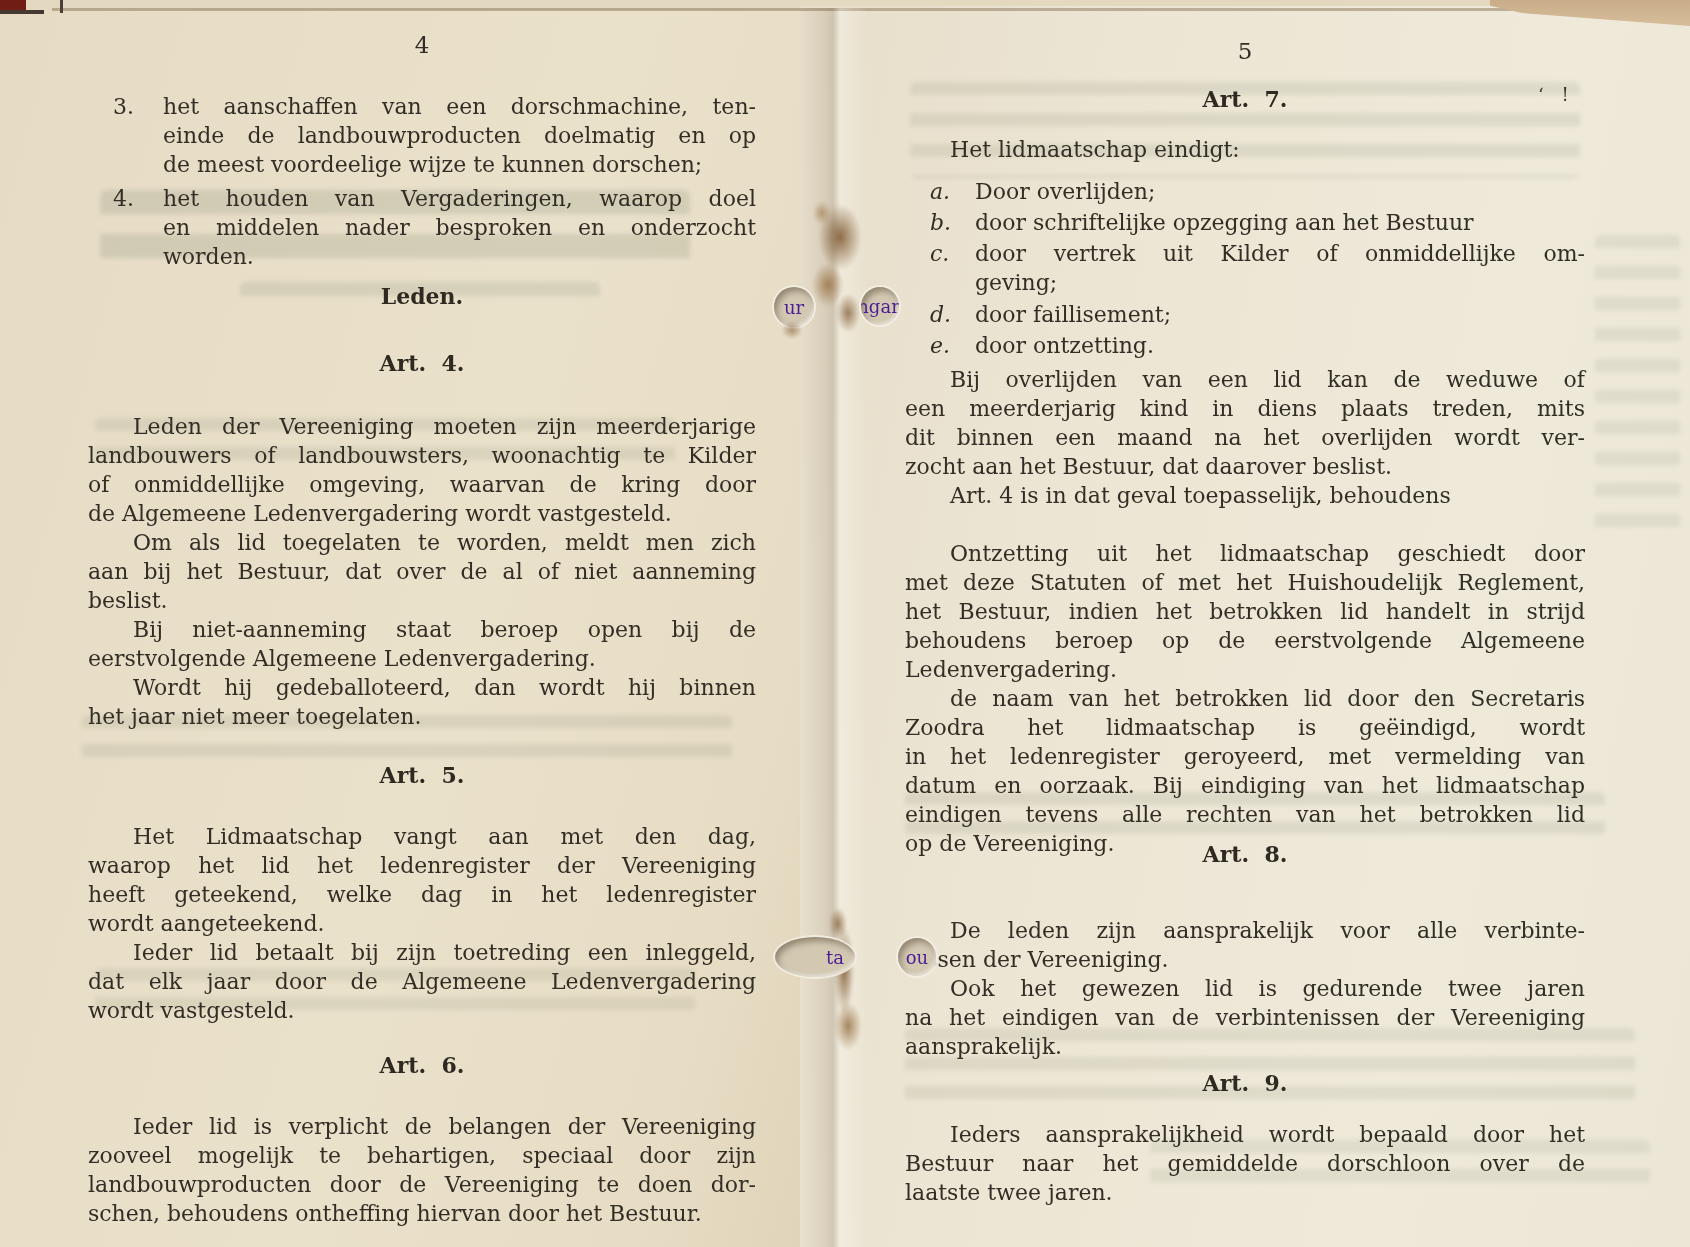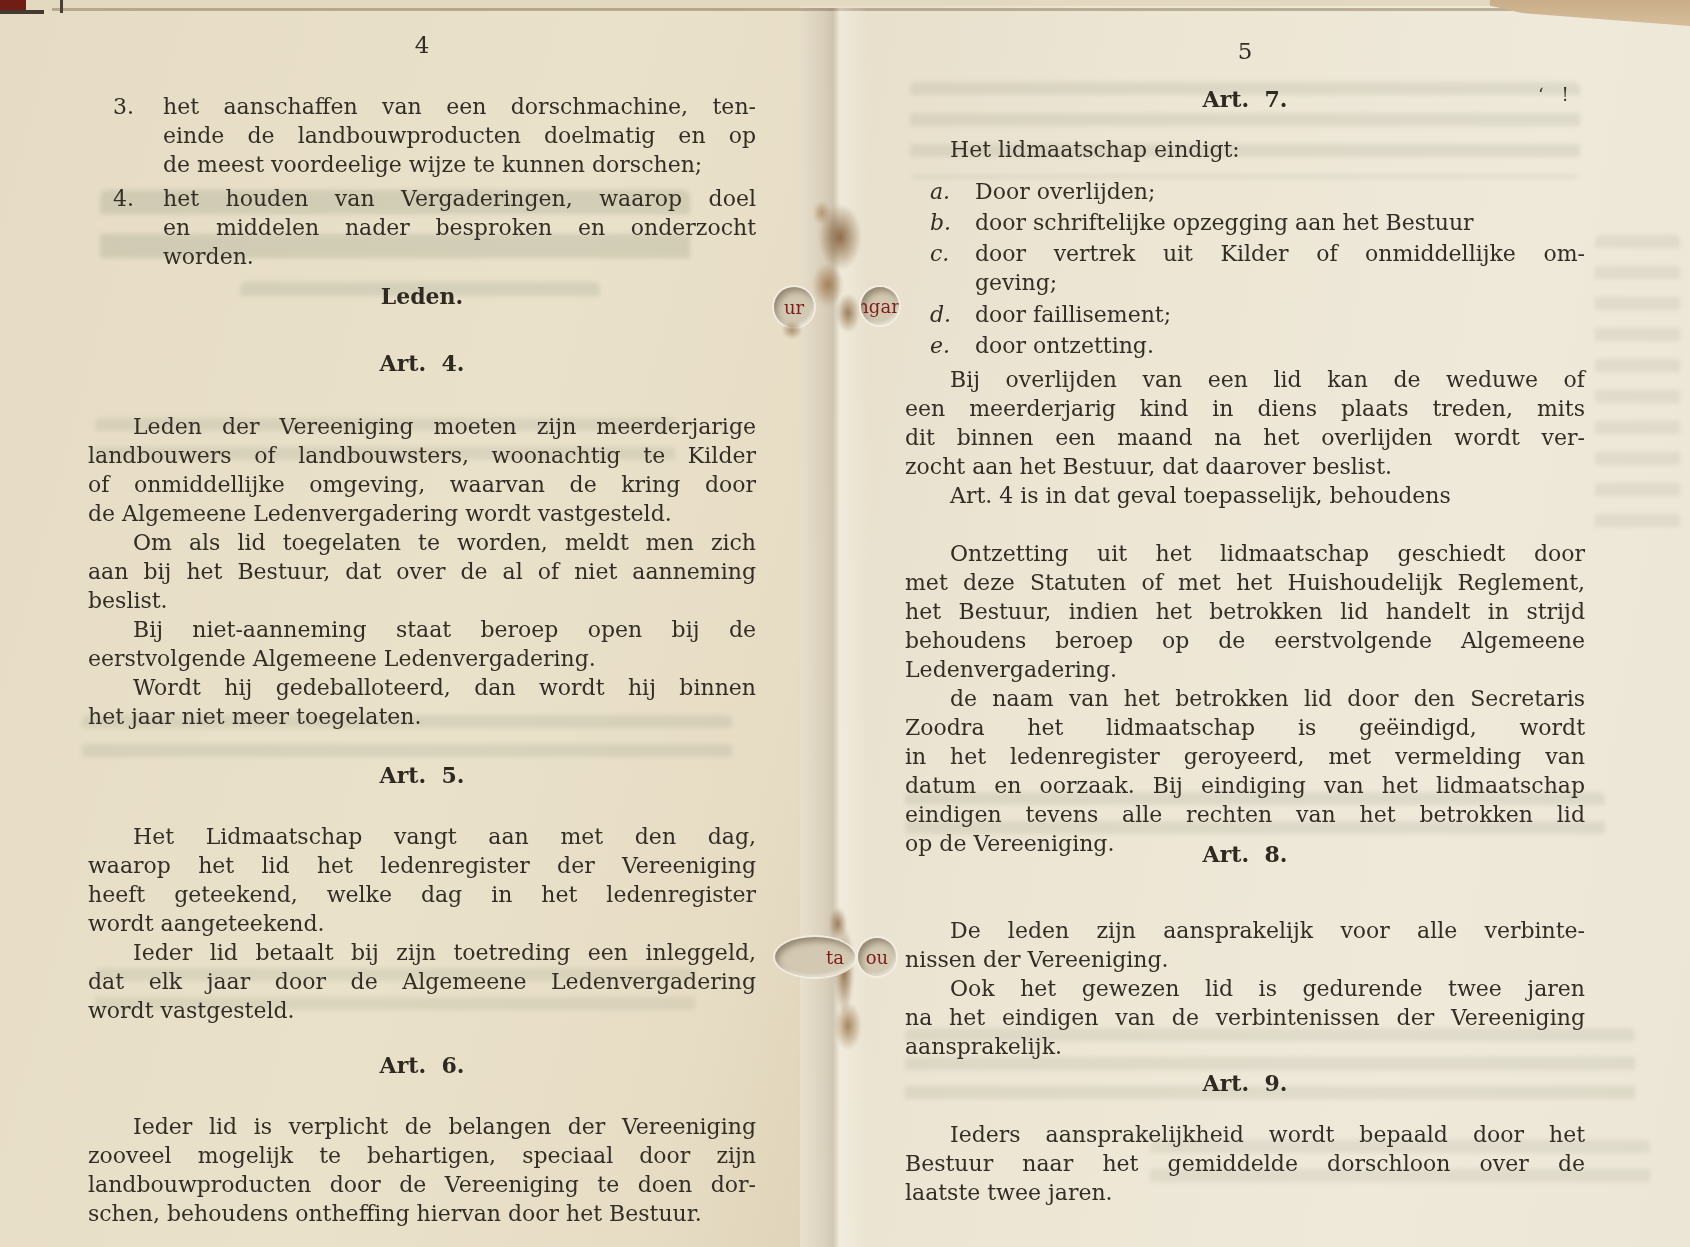--- a/index.html
+++ b/index.html
@@ -41,21 +41,21 @@
     radial-gradient(ellipse 18px 32px at 30px 128px,rgba(140,100,52,.75),rgba(140,100,52,0) 75%),
     radial-gradient(ellipse 12px 22px at 20px 26px,rgba(118,78,36,.7),rgba(118,78,36,0) 75%);}
   .stain-c{left:776px;top:316px;width:32px;height:28px;background:
     radial-gradient(ellipse 14px 12px at 16px 14px,rgba(118,78,36,.55),rgba(118,78,36,0) 75%);z-index:6;}
 
   
   .hole{position:absolute;border-radius:50%;background:#d3c9b3;overflow:hidden;z-index:5;
     display:flex;align-items:center;justify-content:center;
     box-shadow:inset 3px 4px 6px rgba(86,70,50,.5),inset -1px -2px 3px rgba(255,255,255,.55),
       0 0 0 2px rgba(245,240,228,.85);}
-  .hole-text{font-size:18px;color:#7f1d1d;white-space:nowrap;}
+  .hole-text{font-size:18px;color:#4c1d95;white-space:nowrap;}
 
   
   .pgnum{position:absolute;font-size:23px;color:#332e25;text-align:center;}
   .heading{position:absolute;font-size:22px;font-weight:bold;color:#2e2a21;text-align:center;z-index:3;}
   .para,.list-item{position:absolute;font-size:22px;color:#332e25;z-index:3;}
   .col-l{left:88px;width:668px;}
   .col-r{left:905px;width:680px;}
   .tline{line-height:29px;text-align:justify;text-align-last:justify;}
   .para .tline:first-child{text-indent:45px;}
   .para .tline:last-child,.item-lines .tline:last-child{text-align-last:left;}
@@ -96,21 +96,21 @@
 
   <div class="hole" style="left:774px;top:287px;width:40px;height:40px;">
     <span class="hole-text">ur</span>
   </div>
   <div class="hole" style="left:861px;top:287px;width:38px;height:38px;">
     <span class="hole-text">ngan</span>
   </div>
   <div class="hole" style="left:775px;top:937px;width:40px;height:40px;padding-left:40px;">
     <span class="hole-text">ta</span>
   </div>
-  <div class="hole" style="left:858px;top:938px;width:38px;height:38px;">
+  <div class="hole" style="left:898px;top:938px;width:38px;height:38px;">
     <span class="hole-text">ou</span>
   </div>
   <div class="stain stain-c"></div>
 
   <div class="pgnum col-l" style="top:32px;">4</div>
 
   <div class="list-item col-l" style="top:92px;">
     <span class="marker">3.</span>
     <div class="item-lines">
         <div class="tline">het aanschaffen van een dorschmachine, ten-</div>

